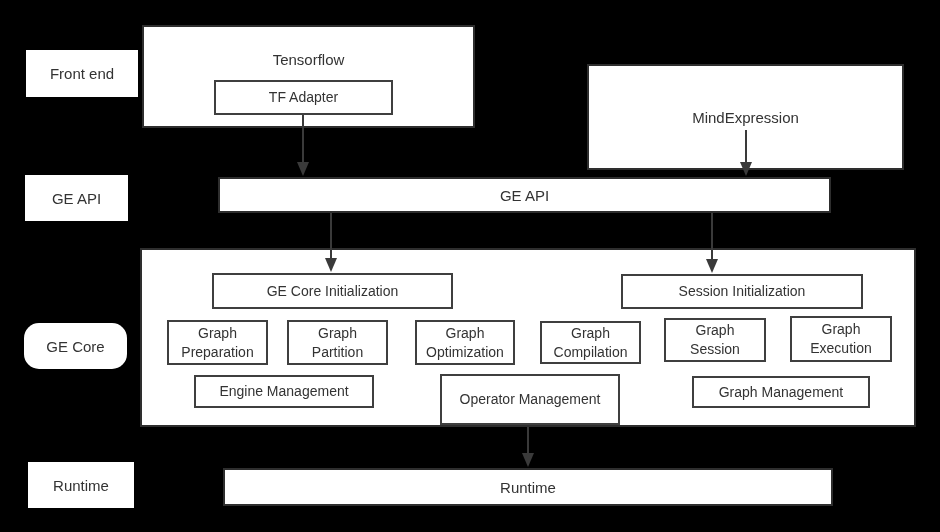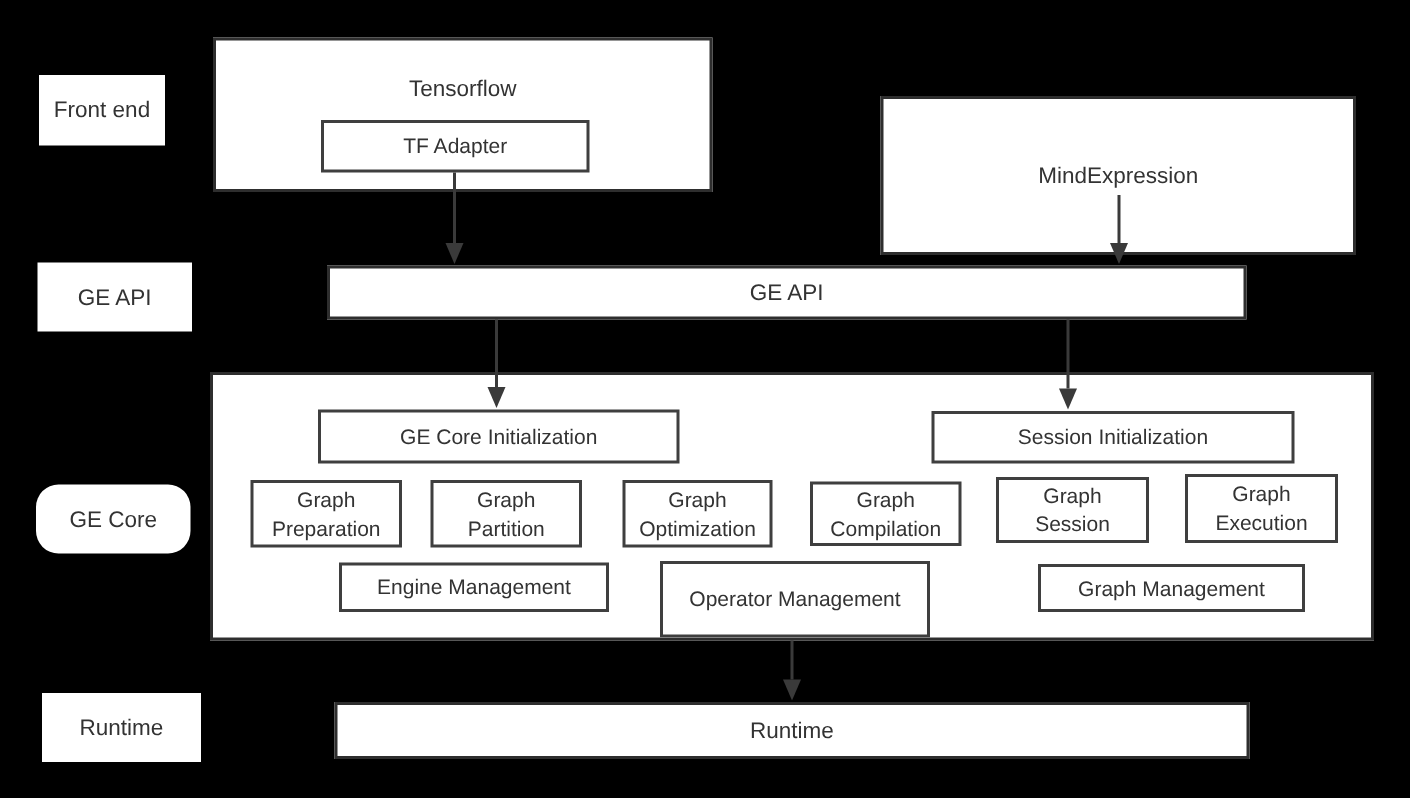--- a/index.html
+++ b/index.html
@@ -97,21 +97,21 @@
     border-left:6px solid transparent;
     border-right:6px solid transparent;
     border-top:14px solid var(--arrow);
   }
 </style>
 </head>
 <body>
 
 <div id="stage">
 
-  <div class="abs side-label" style="left:26px;top:50px;width:84px;height:47px;">
+  <div class="abs side-label" style="left:26px;top:50px;width:112px;height:47px;">
     <span>Front end</span>
   </div>
   <div class="abs side-label" style="left:25px;top:175px;width:103px;height:46px;">
     <span>GE API</span>
   </div>
   <div class="abs side-label" style="left:24px;top:323px;width:103px;height:46px;border-radius:15px;">
     <span>GE Core</span>
   </div>
   <div class="abs side-label" style="left:28px;top:462px;width:106px;height:46px;">
     <span>Runtime</span>
@@ -158,21 +158,21 @@
   </div>
   <div class="abs inner-box" style="left:664px;top:318px;width:102px;height:44px;">
     <span>Graph</span>
     <span>Session</span>
   </div>
   <div class="abs inner-box" style="left:790px;top:316px;width:102px;height:46px;">
     <span>Graph</span>
     <span>Execution</span>
   </div>
 
-  <div class="abs inner-box" style="left:194px;top:375px;width:180px;height:33px;margin-left:32px;">
+  <div class="abs inner-box" style="left:194px;top:375px;width:180px;height:33px;">
     <span>Engine Management</span>
   </div>
   <div class="abs inner-box" style="left:440px;top:374px;width:180px;height:51px;">
     <span>Operator Management</span>
   </div>
   <div class="abs inner-box" style="left:692px;top:376px;width:178px;height:32px;">
     <span>Graph Management</span>
   </div>
 
   <div class="abs wide-box" style="left:223px;top:468px;width:610px;height:38px;">

